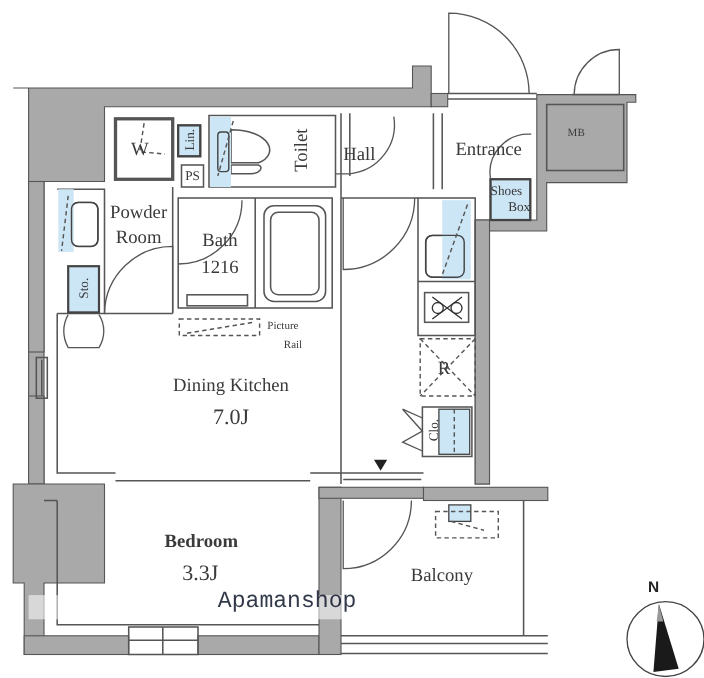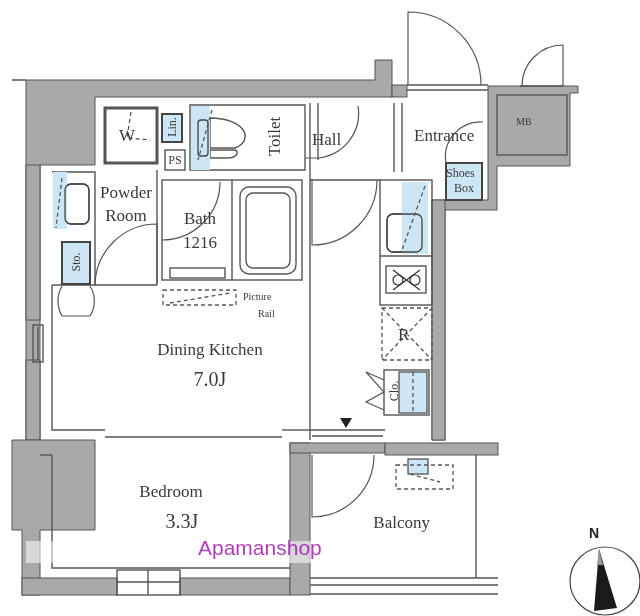--- a/index.html
+++ b/index.html
@@ -4,21 +4,21 @@
 <style>
   html, body { margin:0; padding:0; background:#ffffff; }
   body { width:640px; height:616px; position:relative; overflow:hidden; font-family:"Liberation Serif","DejaVu Serif",serif; color:#333; }
   #plan { position:absolute; left:0; top:0; width:640px; height:616px; }
   .lbl { position:absolute; font-family:"Liberation Serif","DejaVu Serif",serif; color:#3a3a3a; white-space:nowrap; line-height:1; text-align:center; }
   .lbl-md { font-size:17px; }
   .lbl-sm { font-size:10px; }
   .lbl-xs { font-size:12px; }
   .lbl-lg { font-size:20px; }
   .vert { transform:rotate(-90deg); transform-origin:center center; }
-  .watermark { position:absolute; left:198px; top:536px; font-family:Liberation Sans, sans-serif; font-size:21px; color:#a21caf; opacity:0.85; letter-spacing:0px; }
+  .watermark { position:absolute; left:198px; top:536px; font-family:Liberation Mono, monospace; font-size:21px; color:#0f172a; opacity:0.85; letter-spacing:0px; }
   .wm-band { position:absolute; left:26px; top:541px; width:370px; height:22px; background:rgba(255,255,255,0.55); }
   .compass-n { position:absolute; left:589px; top:525px; font-family:"Liberation Sans","DejaVu Sans",sans-serif; font-weight:bold; font-size:14px; color:#222; }
 </style>
 </head>
 <body>
 
 <svg id="plan" viewBox="0 0 640 616" xmlns="http://www.w3.org/2000/svg">
 
   <g fill="#a9a9a9" stroke="#555" stroke-width="1">
 
@@ -187,31 +187,31 @@
 </svg>
 
 <div class="lbl lbl-md" style="left:119px;top:127px;">W</div>
 <div class="lbl lbl-xs vert" style="left:160px;top:121px;width:24px;">Lin.</div>
 <div class="lbl lbl-xs" style="left:165px;top:154px;width:20px;">PS</div>
 <div class="lbl lbl-md vert" style="left:250px;top:128px;width:48px;">Toilet</div>
 <div class="lbl lbl-md" style="left:312px;top:131px;">Hall</div>
 <div class="lbl lbl-md" style="left:398px;top:127px;margin-left:16px;">Entrance</div>
 <div class="lbl lbl-sm" style="left:516px;top:117px;">MB</div>
 <div class="lbl lbl-xs" style="left:446px;top:167px;width:16px;">Shoes</div>
-<div class="lbl lbl-xs" style="left:446px;top:182px;width:36px;">Box</div>
+<div class="lbl lbl-xs" style="left:446px;top:182px;width:36px;text-align:right;">Box</div>
 <div class="lbl lbl-md" style="left:96px;top:184px;width:60px;">Powder</div>
 <div class="lbl lbl-md" style="left:96px;top:207px;width:60px;">Room</div>
 <div class="lbl lbl-md" style="left:170px;top:210px;width:60px;">Bath</div>
 <div class="lbl lbl-md" style="left:170px;top:234px;width:60px;">1216</div>
 <div class="lbl lbl-xs vert" style="left:61px;top:256px;width:30px;">Sto.</div>
 <div class="lbl lbl-sm" style="left:243px;top:292px;">Picture</div>
 <div class="lbl lbl-sm" style="left:258px;top:309px;">Rail</div>
 <div class="lbl lbl-md" style="left:130px;top:341px;width:160px;">Dining Kitchen</div>
 <div class="lbl lbl-lg" style="left:180px;top:369px;width:60px;">7.0J</div>
 <div class="lbl lbl-md" style="left:398px;top:326px;">R</div>
 <div class="lbl lbl-xs vert" style="left:379px;top:385px;width:30px;">Clo.</div>
-<div class="lbl lbl-md" style="left:126px;top:483px;width:90px;">Bedroom</div>
+<div class="lbl lbl-md" style="left:138px;top:483px;width:90px;font-weight:bold;">Bedroom</div>
 <div class="lbl lbl-lg" style="left:152px;top:511px;width:60px;">3.3J</div>
 <div class="lbl lbl-md" style="left:340px;top:514px;width:90px;text-align:right;">Balcony</div>
 
 <div class="wm-band"></div>
 <div class="watermark">Apamanshop</div>
 <div class="compass-n">N</div>
 
 </body></html>

